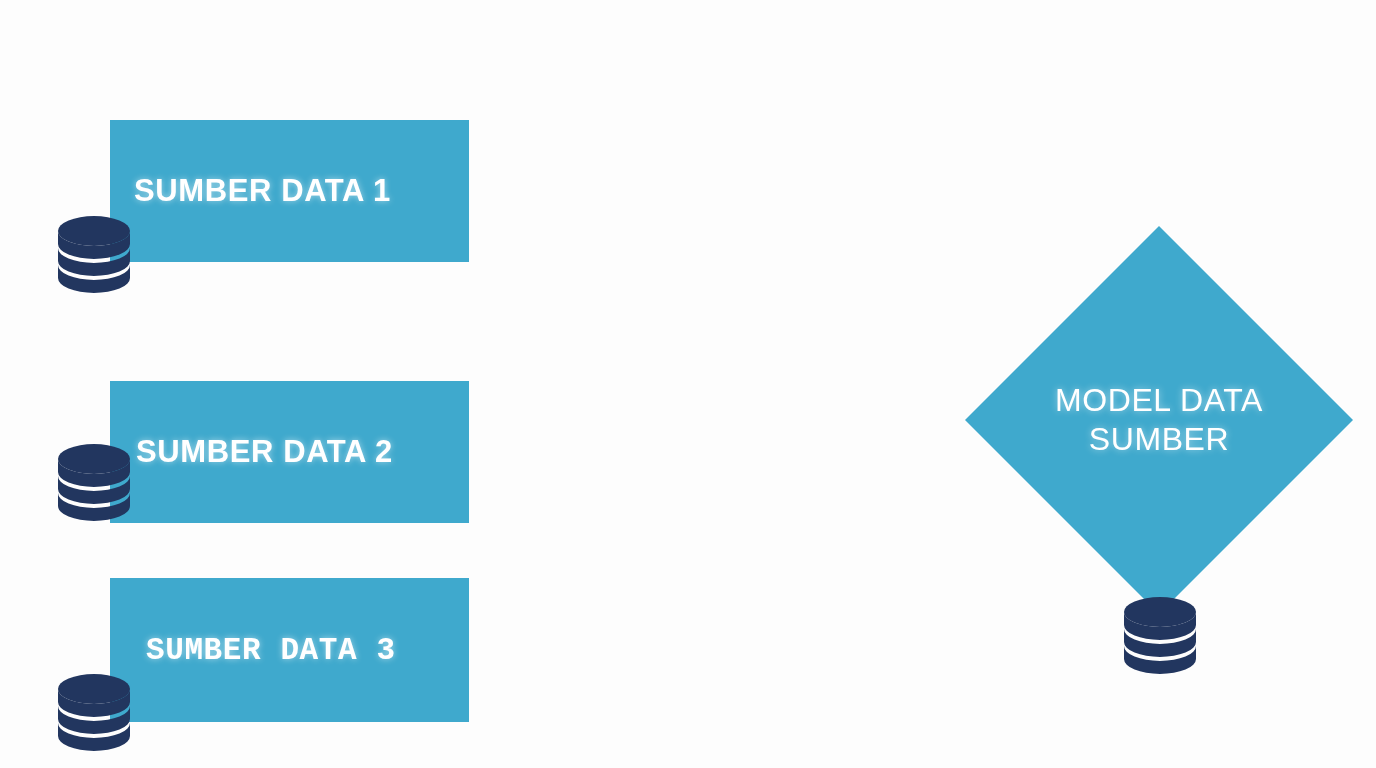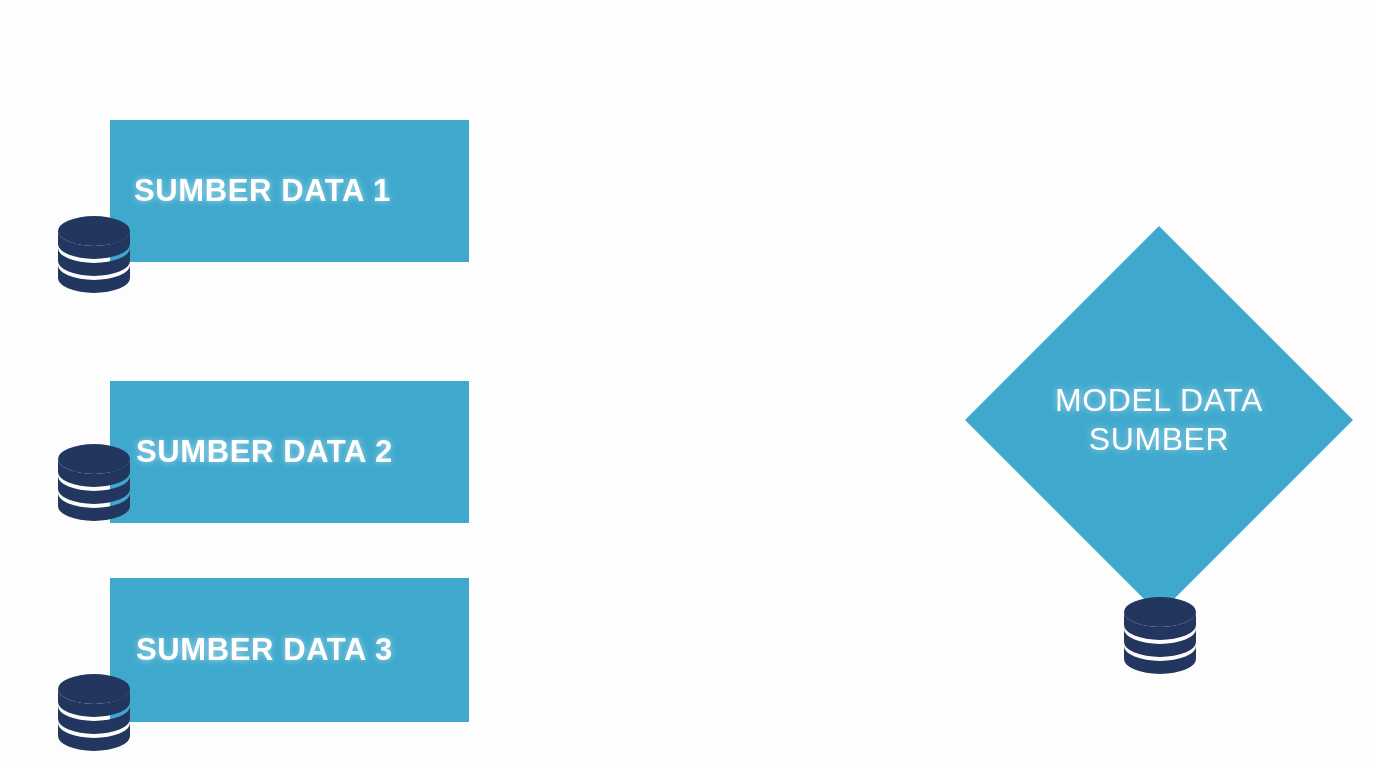--- a/index.html
+++ b/index.html
@@ -36,21 +36,21 @@
     white-space: nowrap;
     padding-left: 25px;
   }
 
   #source-box-1 { left: 110px; top: 120px;  width: 359px; height: 142px; }
   #source-box-2 { left: 110px; top: 348px;  width: 359px; height: 142px; margin-top: 33px; }
   #source-box-3 { left: 110px; top: 578px;  width: 359px; height: 144px; }
 
   #source-box-1 .box-label { padding-left: 24px; }
   #source-box-2 .box-label { padding-left: 26px; }
-  #source-box-3 .box-label { padding-left: 26px; }
+  #source-box-3 .box-label { padding-left: 36px; font-family: Liberation Mono, monospace; }
 
   
   #diamond-wrap {
     position: absolute;
     left: 965px;
     top: 226px;
     width: 388px;
     height: 388px;
   }
   #diamond-shape {

